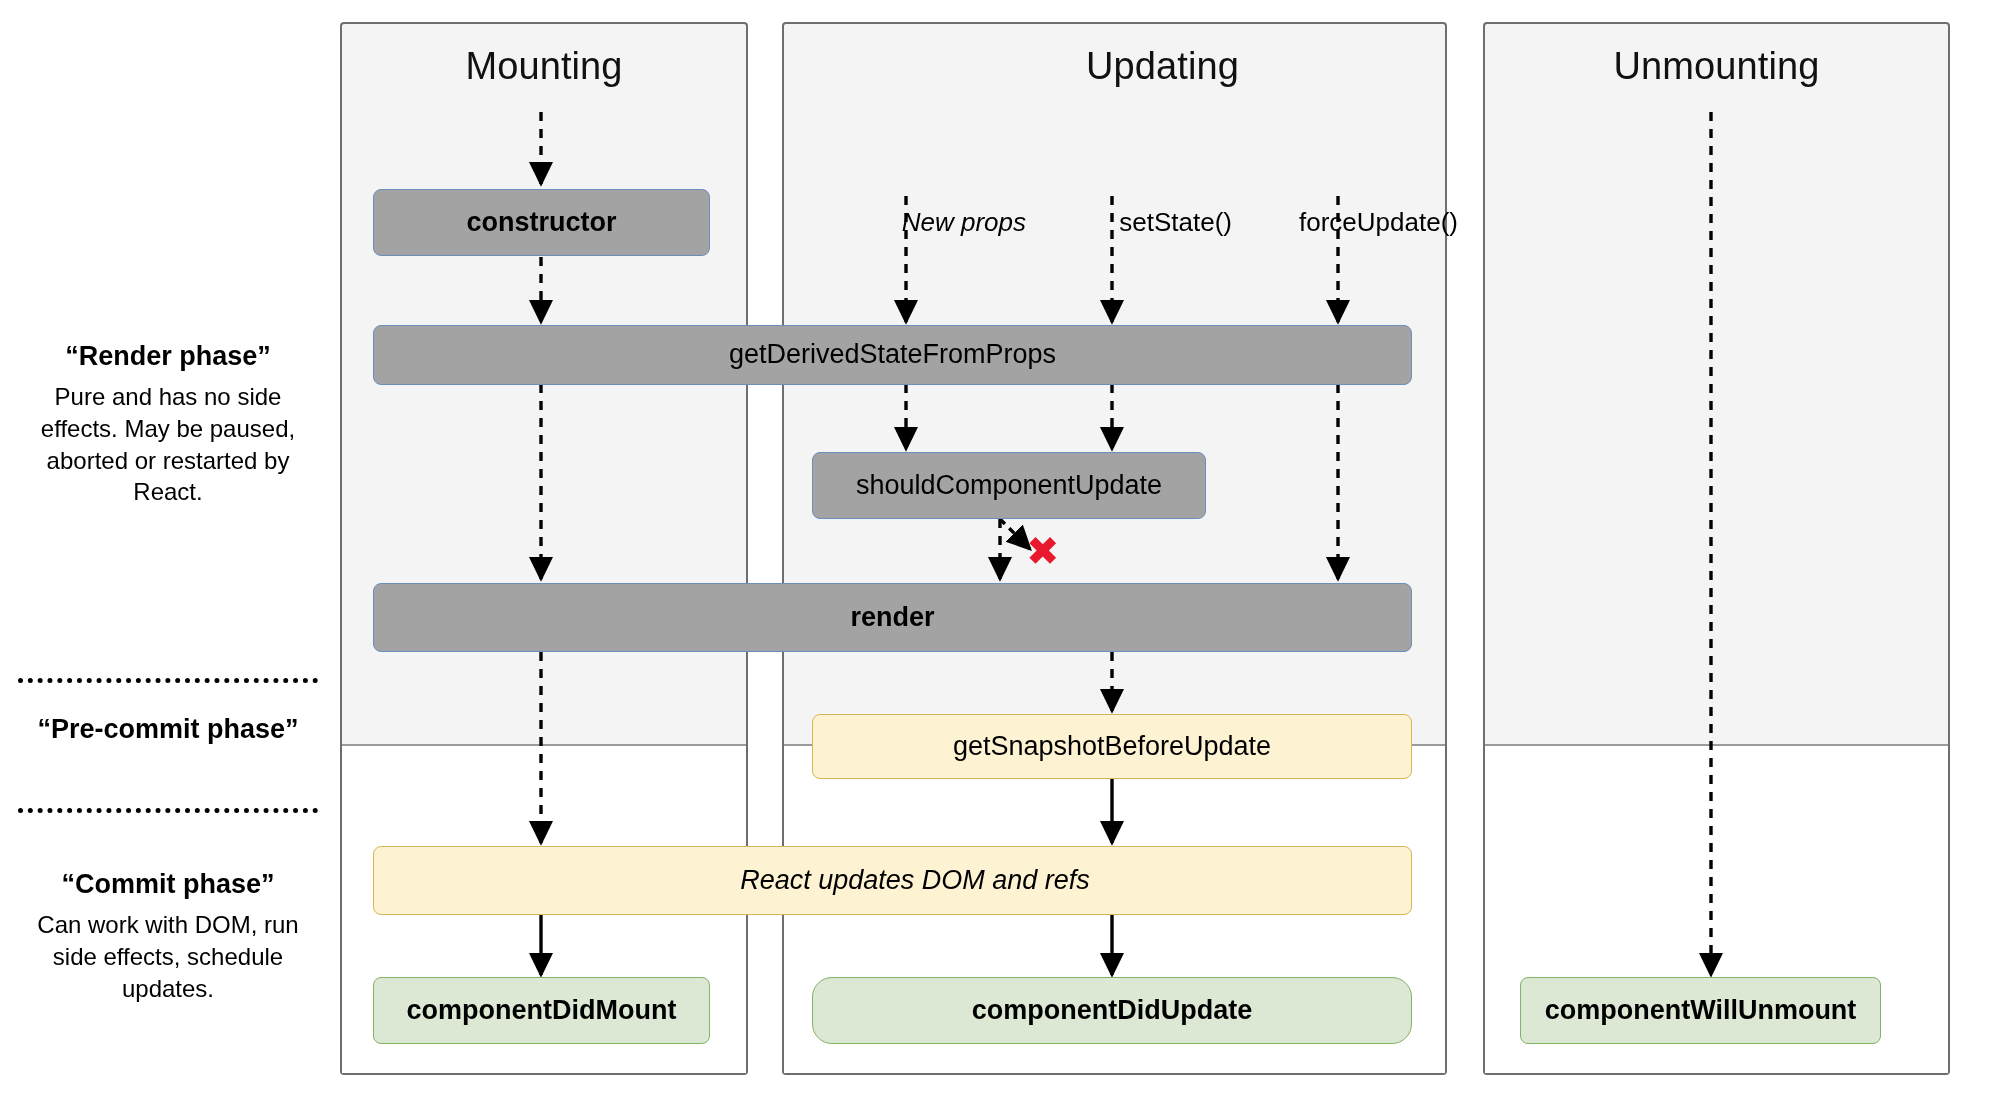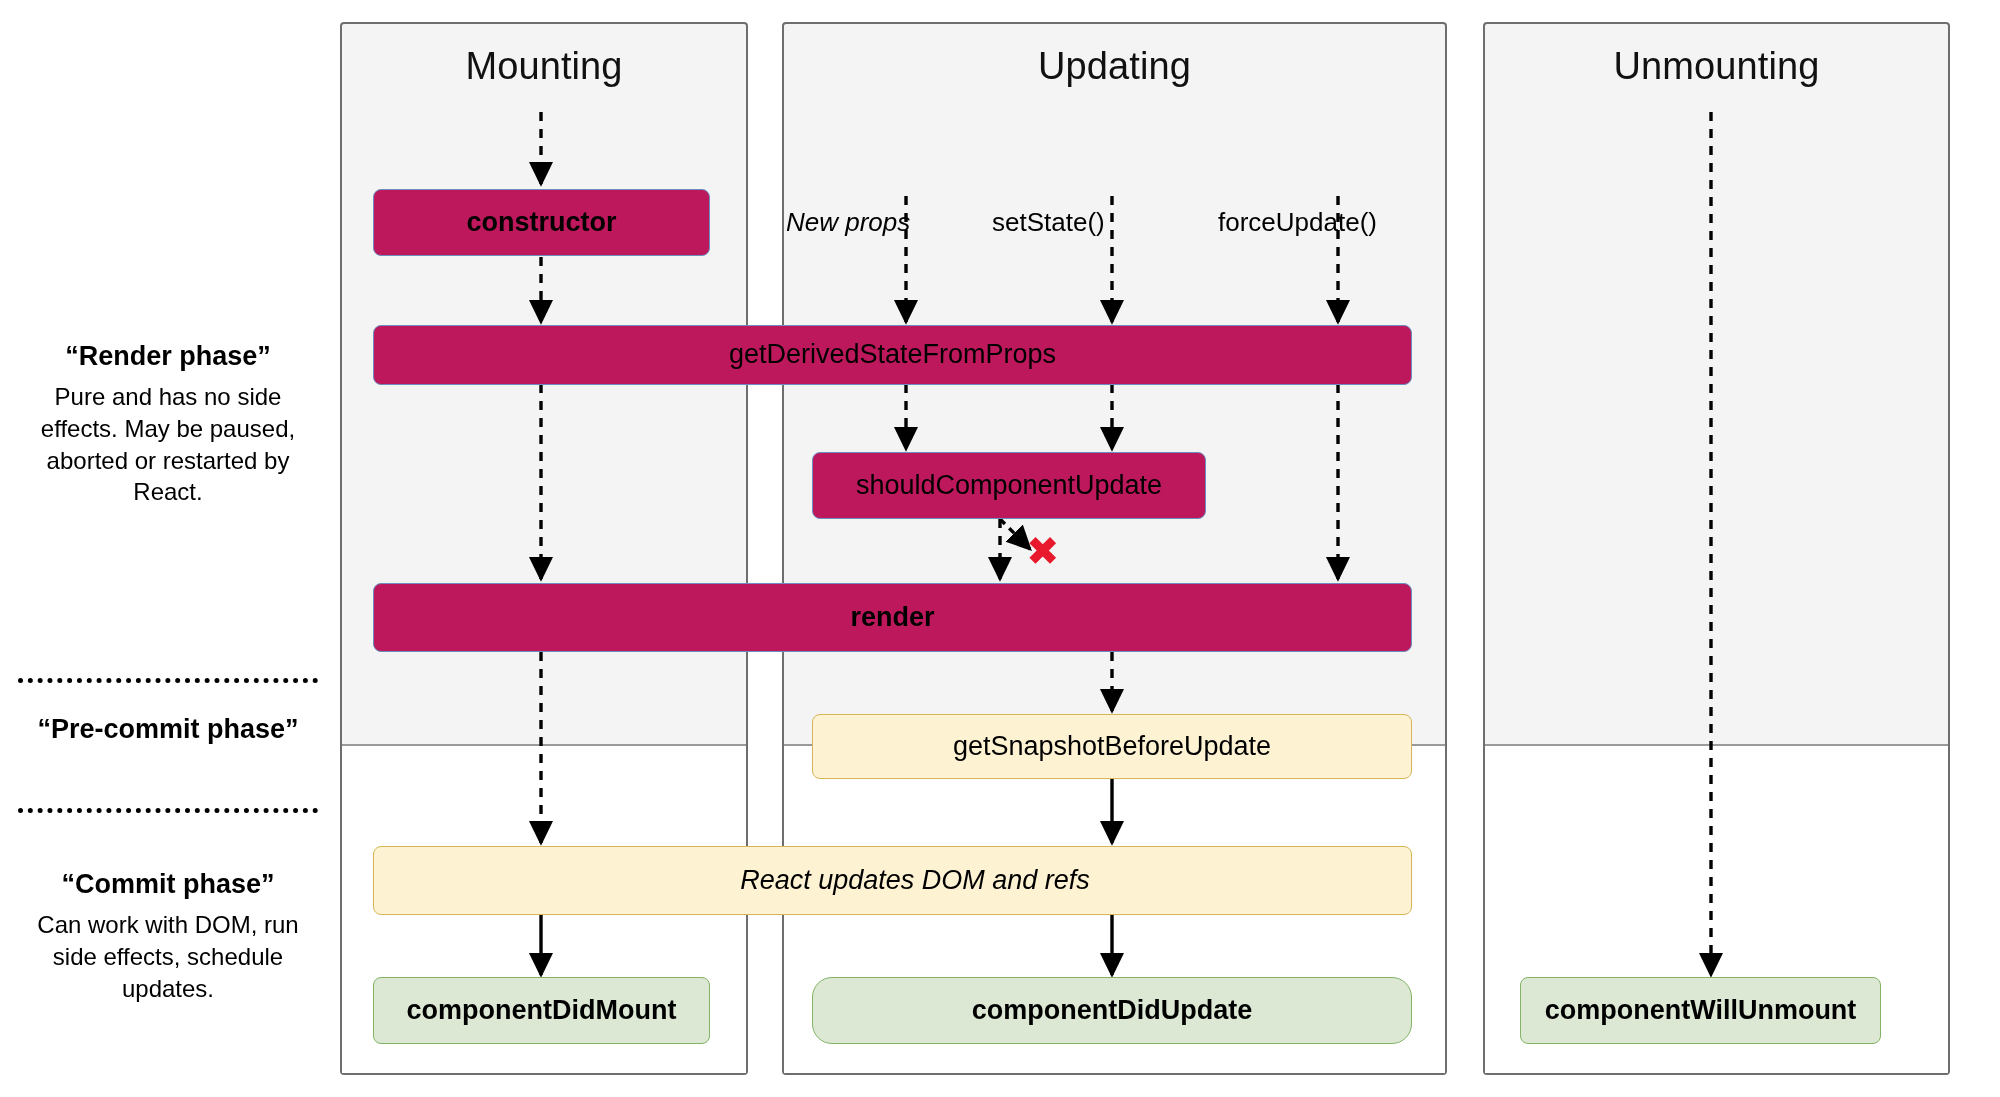--- a/index.html
+++ b/index.html
@@ -14,29 +14,29 @@
                font-size:38px;color:#111;letter-spacing:.1px;white-space:nowrap;}
 
   
   .panel-lower{position:absolute;left:0;right:0;bottom:0;background:#ffffff;
                border-top:2px solid #9a9a9a;box-sizing:border-box;}
 
   
   .node{position:absolute;box-sizing:border-box;border-radius:8px;
         display:flex;align-items:center;justify-content:center;
         font-size:27px;line-height:1.15;text-align:center;z-index:6;}
-  .node.blue{background:#be185d;border:1.6px solid #6c8ebf;}
+  .node.blue{background:#a3a3a3;border:1.6px solid #6c8ebf;}
   .node.yellow{background:#fdf2d2;border:1.6px solid #d6b656;}
   .node.green{background:#dce8d4;border:1.6px solid #82b366;}
   .node.bold{font-weight:bold;}
   .node.italic{font-style:italic;padding-left:45px;}
 
   
   .trigger{position:absolute;font-size:26px;white-space:nowrap;
-           text-align:left;z-index:6;}
+           text-align:right;z-index:6;}
   .trigger.italic{font-style:italic;}
 
   
   .legend{position:absolute;width:300px;left:18px;text-align:center;z-index:6;}
   .legend .lg-title{font-size:27px;font-weight:bold;margin-bottom:7px;
                     line-height:1.25;}
   .legend .lg-body{font-size:24px;line-height:1.33;}
   .legend-rule{position:absolute;left:18px;width:300px;height:0;
                border-top:5px dotted #000;z-index:6;}
 
@@ -89,21 +89,21 @@
   </svg>
 
   <div class="panel" style="left:340px;top:22px;width:408px;height:1053px;">
     <div class="panel-lower" style="height:329px;"></div>
   </div>
   <div class="panel-title" style="left:340px;width:408px;top:45px;">Mounting</div>
 
   <div class="panel" style="left:782px;top:22px;width:665px;height:1053px;">
     <div class="panel-lower" style="height:329px;"></div>
   </div>
-  <div class="panel-title" style="left:782px;width:665px;top:45px;">Updating</div>
+  <div class="panel-title" style="left:782px;width:665px;top:45px;padding-left:48px;">Updating</div>
 
   <div class="panel" style="left:1483px;top:22px;width:467px;height:1053px;">
     <div class="panel-lower" style="height:329px;"></div>
   </div>
   <div class="panel-title" style="left:1483px;width:467px;top:45px;">Unmounting</div>
 
   <div class="legend" style="top:340px;">
     <div class="lg-title">“Render phase”</div>
     <div class="lg-body">Pure and has no side effects. May be paused, aborted or restarted by React.</div>
   </div>

